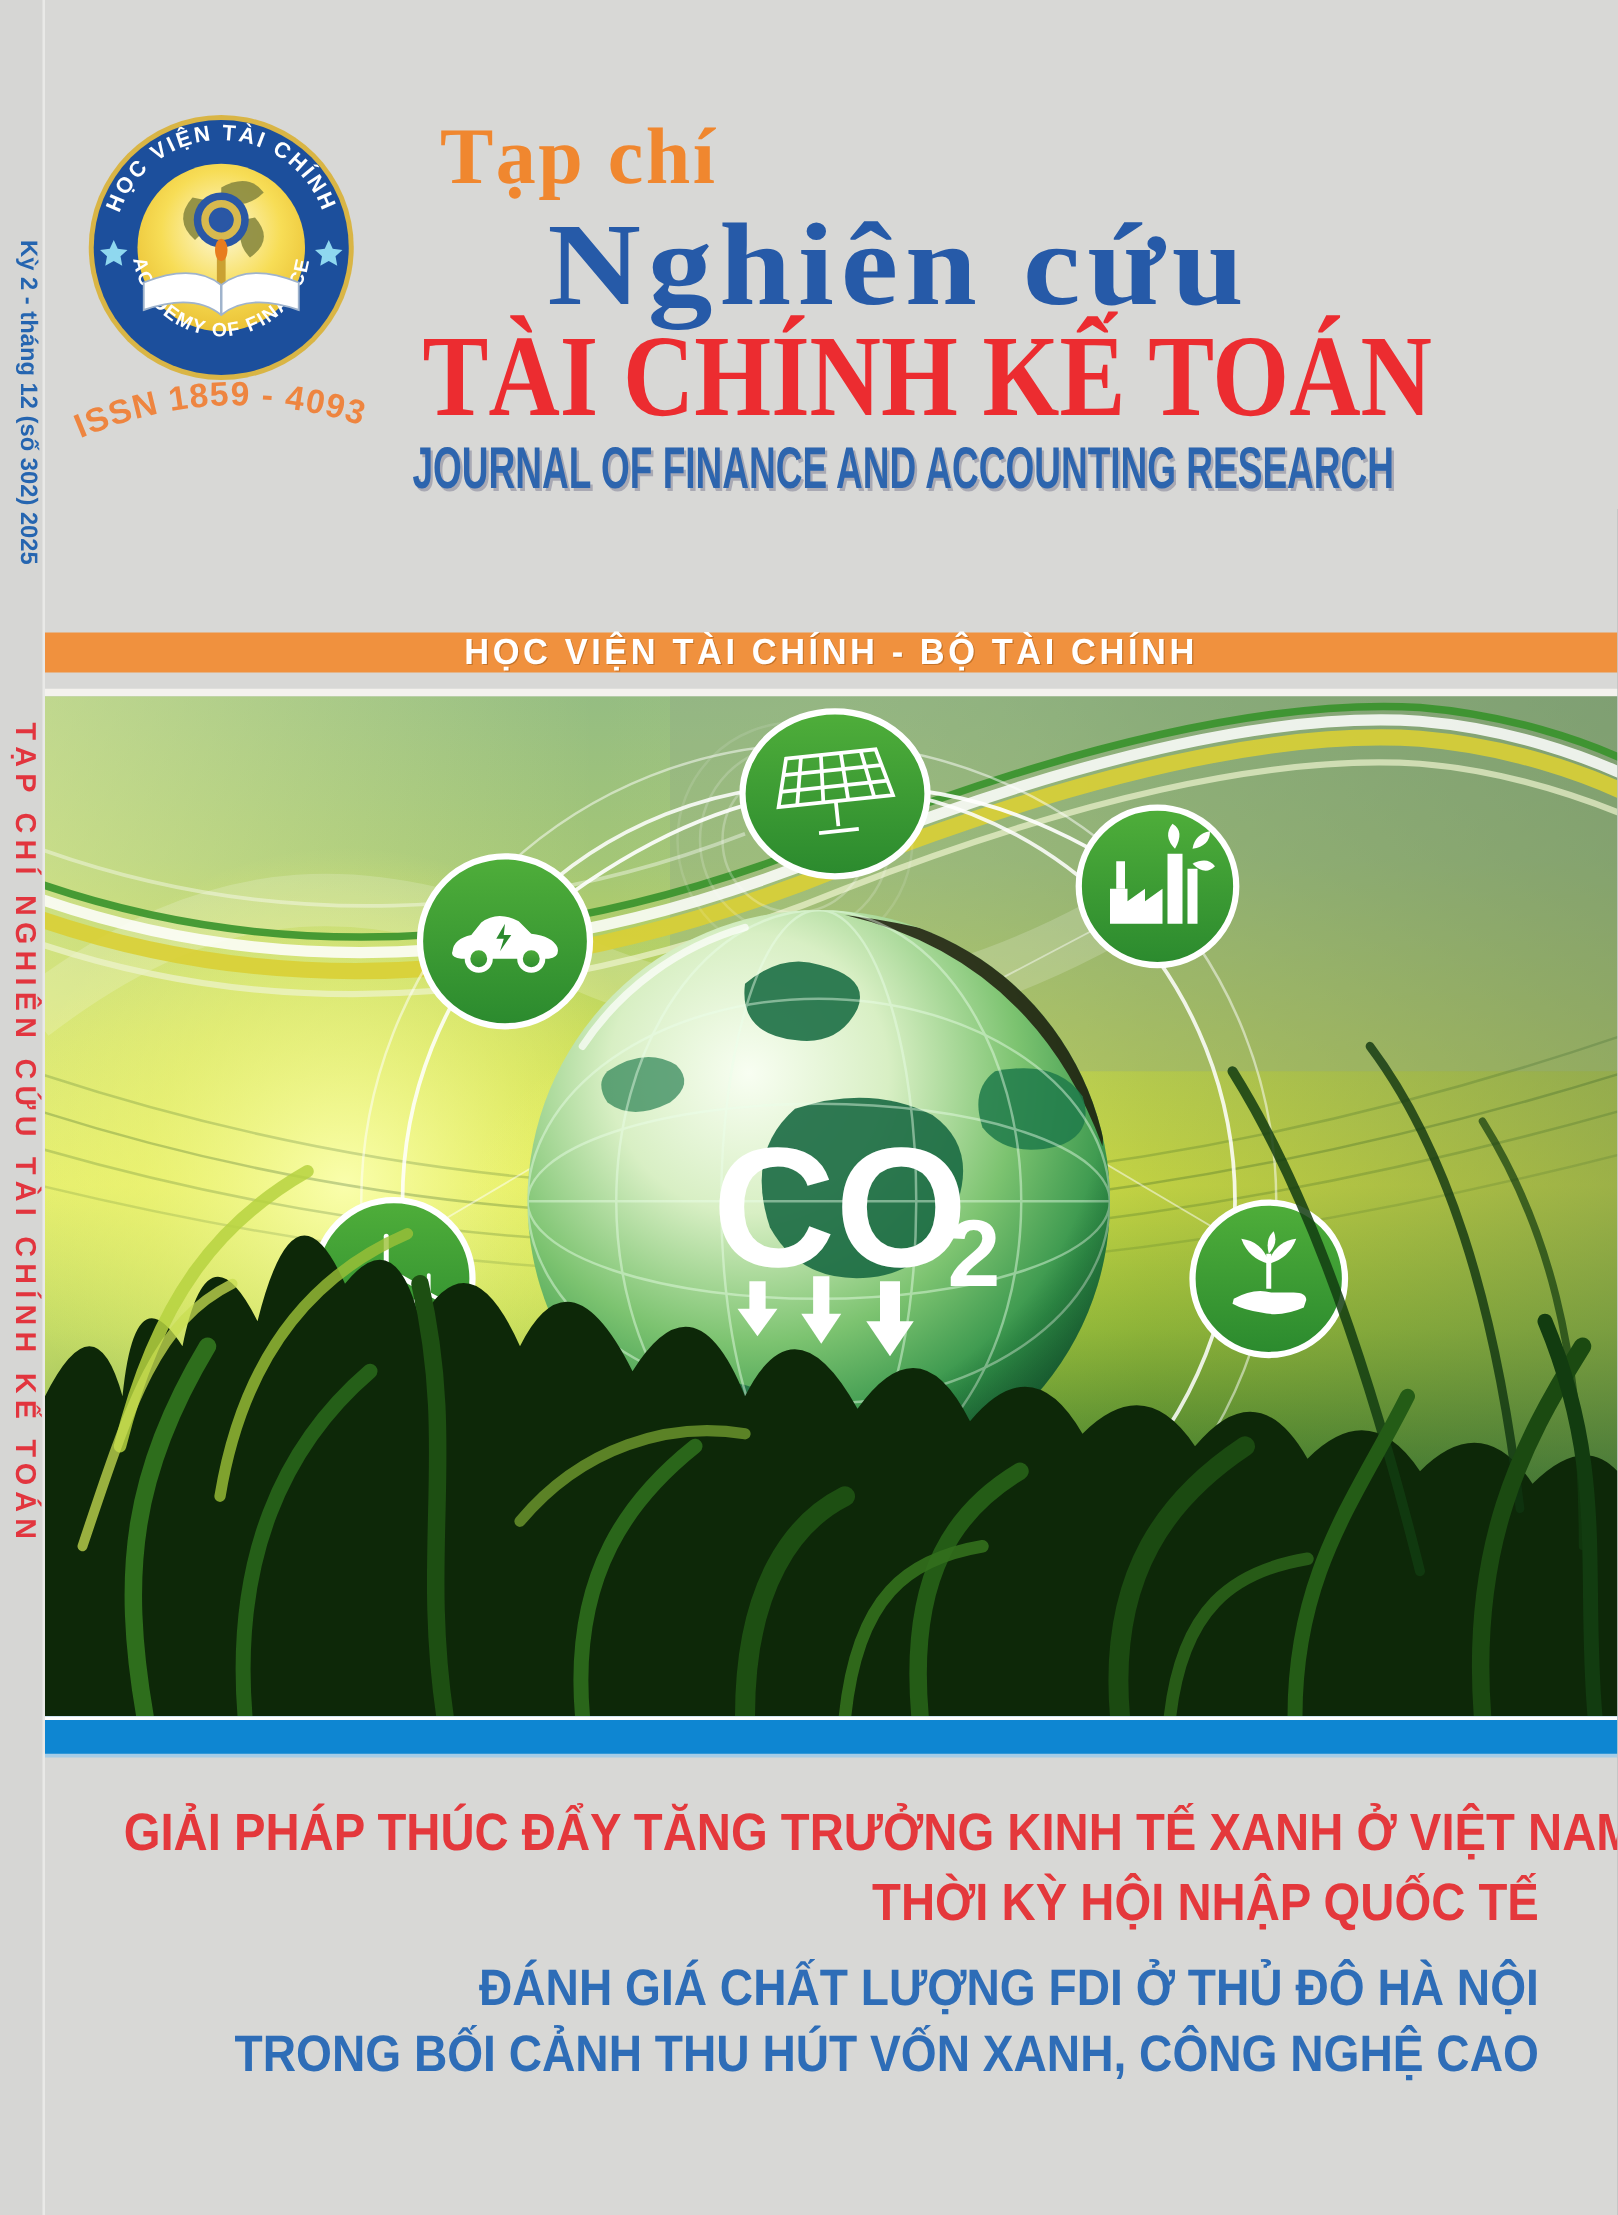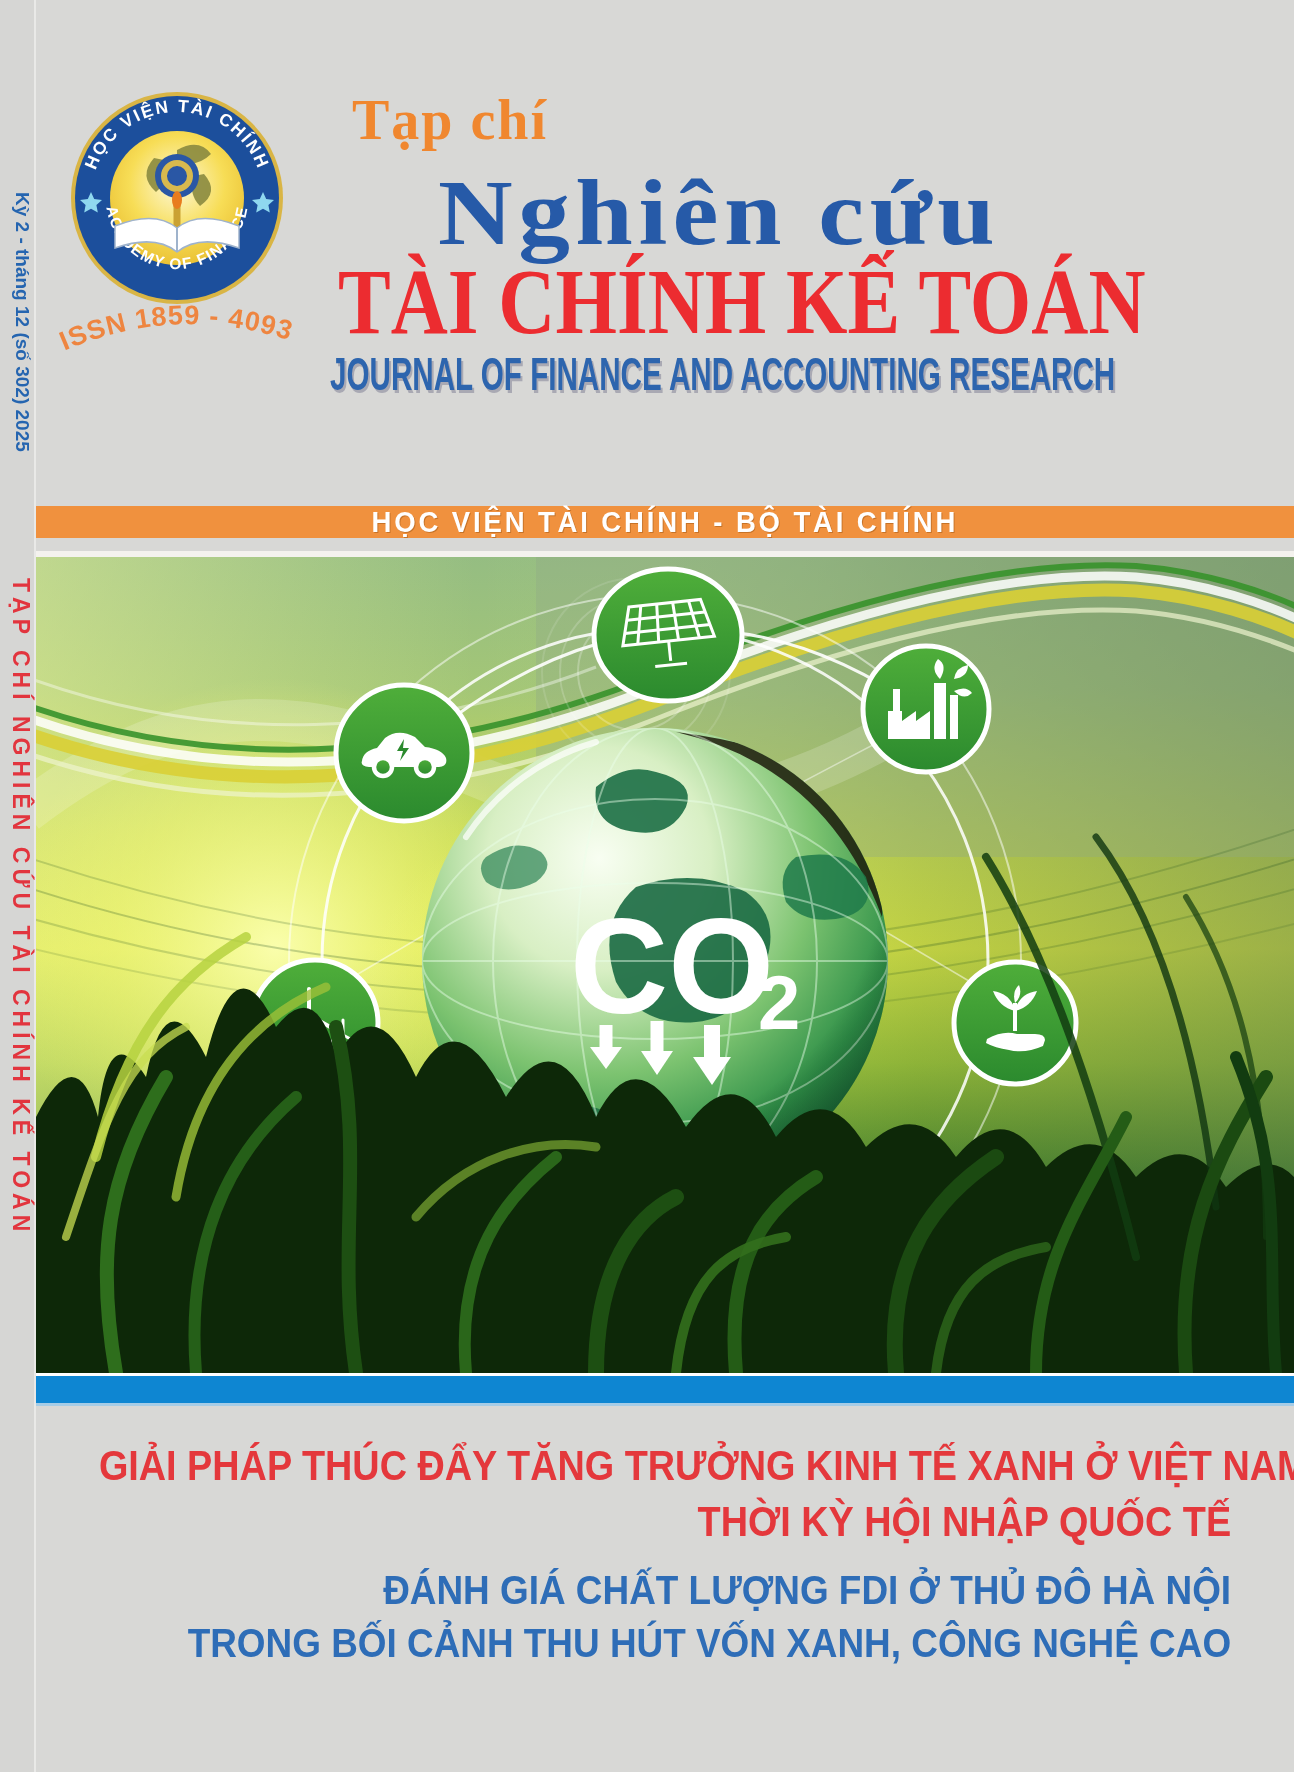--- a/index.html
+++ b/index.html
@@ -21,21 +21,21 @@
   }
   .spine-title {
     position:absolute; left:2px; top:578px; height:730px; width:32px;
     writing-mode:vertical-rl; font-weight:bold; font-size:23px;
     color:#e2353e; white-space:nowrap; letter-spacing:5px;
   }
   
   .tagline {
     position:absolute; left:352px; top:88px;
     font-family:"Liberation Serif","DejaVu Serif",serif;
-    font-weight:bold; font-size:56px; color:#f0872f; letter-spacing:2px;
+    font-weight:bold; font-size:64px; color:#f0872f; letter-spacing:2px;
   }
   .subtitle {
     position:absolute; left:438px; top:158px;
     font-family:"Liberation Serif","DejaVu Serif",serif;
     font-weight:bold; font-size:94px; color:#265aa8; letter-spacing:5px;
     transform:scaleX(1.10); transform-origin:left center; white-space:nowrap;
   }
   .main-title {
     position:absolute; left:338px; top:248px;
     font-family:"Liberation Serif","DejaVu Serif",serif;

